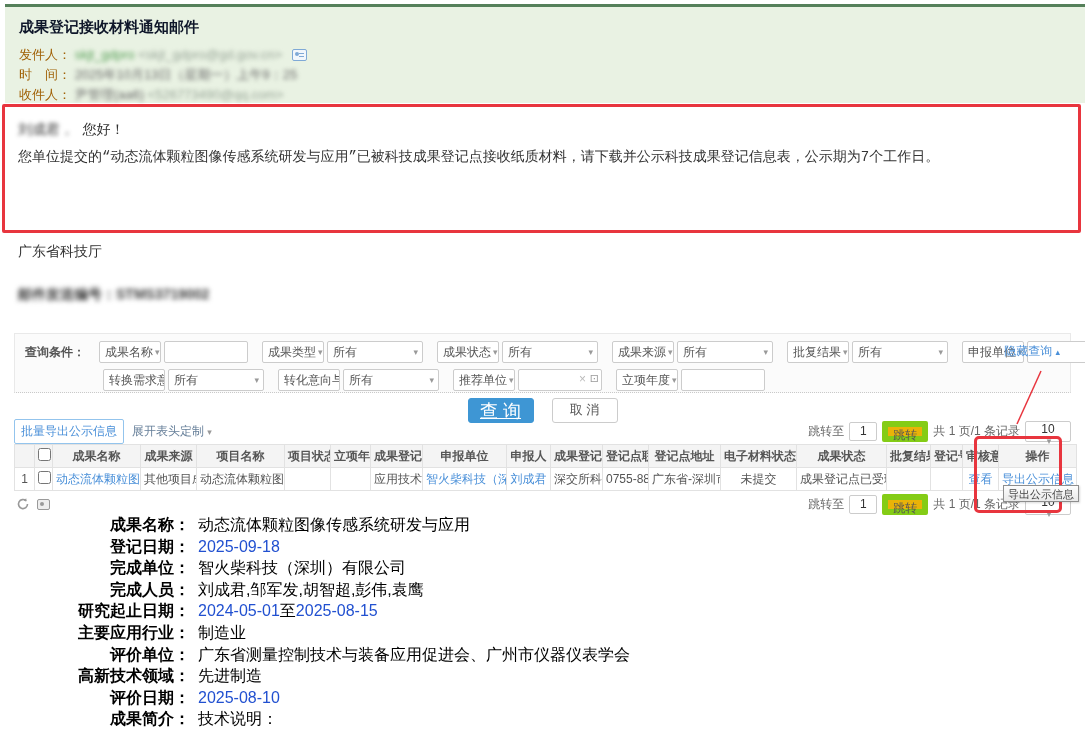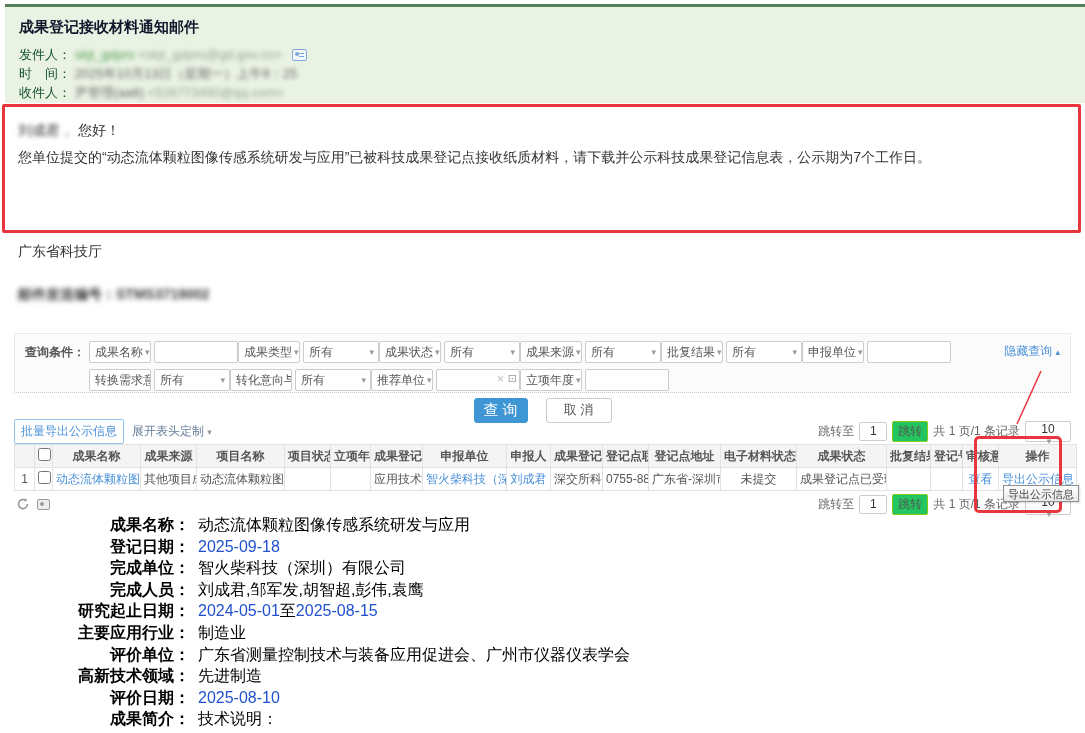--- a/index.html
+++ b/index.html
@@ -10,77 +10,77 @@
   }
   
   .email-header {
     position:absolute; left:5px; top:4px; width:1080px; height:99px;
     background:#e9f2e3; border-top:3px solid #55805a; padding:11px 14px 0;
   }
   .email-title-row { margin-bottom:8px; }
   .email-title { font-size:15px; font-weight:bold; color:#0f172a; }
   .star { color:#b9c4b9; font-size:14px; margin-left:6px; }
   .meta-row { font-size:13px; line-height:19px; color:#7d8a7d; white-space:nowrap; }
-  .meta-label { color:#14532d; }
+  .meta-label { color:#a16207;font-family:Liberation Mono, monospace; }
   .blur { filter:blur(2px); }
   .blur2 { filter:blur(2.5px); }
   .sender-name { color:#58a058; }
   .addr { color:#9aa79a; }
   .meta-dark { color:#6b6b6b; }
   .card-icon {
     display:inline-block; width:15px; height:12px; border:1px solid #7fa9d6;
     border-radius:2px; background:#f2f7fc; vertical-align:-2px; margin-left:6px; position:relative;
   }
   .card-icon::before { content:""; position:absolute; left:2px; top:2px; width:4px; height:4px; background:#7fa9d6; border-radius:50%; }
   .card-icon::after { content:""; position:absolute; right:2px; top:3px; width:5px; height:1px; background:#7fa9d6; box-shadow:0 3px 0 #7fa9d6; }
   
   .redbox1 {
     position:absolute; left:2px; top:104px; width:1079px; height:129px;
     border:3px solid #e8353e; border-radius:2px; pointer-events:none;
   }
   .email-body { position:absolute; left:18px; top:117px; width:1020px; font-size:14px; color:#333; }
-  .email-body .line { height:27px; line-height:27px; white-space:nowrap; }
+  .email-body .line { height:27px; line-height:27px; white-space:nowrap;font-family:Liberation Mono, monospace; }
   .signature { position:absolute; left:18px; top:243px; font-size:14px; color:#333; }
   .mail-no { position:absolute; left:18px; top:286px; font-size:14px; font-weight:bold; color:#3c3c3c; }
   
   .query-section { position:absolute; left:14px; top:333px; width:1057px; }
   .filters {
     position:relative; height:60px; background:#fbfbfb;
     border:1px solid #e9e9e9; border-bottom:1px dotted #c9c9c9; padding-top:7px;
   }
-  .frow { display:flex; align-items:center; padding-left:10px; height:22px; margin-bottom:6px; }
+  .frow { display:flex; gap:14px; align-items:center; padding-left:10px; height:22px; margin-bottom:6px; }
   .frow-label { width:64px; font-size:12px; font-weight:bold; color:#555; white-space:nowrap; }
   .frow-spacer { width:64px; }
   .fgroup { display:flex; gap:3px; }
   .fselect {
     display:inline-flex; align-items:center; justify-content:space-between;
     width:62px; height:22px; background:#fff; border:1px solid #ccc; border-radius:2px;
     font-size:12px; color:#555; padding:0 4px 0 5px; white-space:nowrap; overflow:hidden;
   }
-  .fvalue { width:76px; }
+  .fvalue { width:96px; }
   .caret { color:#999; font-size:9px; margin-left:2px; }
   .finput { width:84px; height:22px; border:1px solid #ccc; border-radius:2px; font-size:12px; padding:0 4px; color:#333; background:#fff; }
   .finput-wrap { position:relative; display:inline-block; }
   .finput-wrap .finput { padding-right:28px; }
   .clear-x { position:absolute; right:16px; top:3px; color:#bbb; font-size:12px; cursor:pointer; }
   .pick-ic { position:absolute; right:3px; top:3px; color:#999; font-size:11px; cursor:pointer; }
   .hide-query { position:absolute; right:10px; top:9px; font-size:12px; color:#4a90d9; cursor:pointer; }
   .hide-query .up { font-size:9px; }
   .btn-row { height:34px; display:flex; justify-content:center; gap:18px; align-items:center; background:#fff; }
-  .btn-primary { width:54px; height:25px; background:#3e96d4; color:#fff; border:1px solid #3e96d4; border-radius:3px; font-size:15px; cursor:pointer; }
+  .btn-primary { width:66px; height:25px; background:#3e96d4; color:#fff; border:1px solid #3e96d4; border-radius:3px; font-size:18px; cursor:pointer;text-decoration:underline; }
   .btn-plain { width:66px; height:25px; background:#fff; color:#555; border:1px solid #ccc; border-radius:3px; font-size:13px; cursor:pointer; }
   
   .grid-toolbar { position:absolute; left:14px; top:420px; width:1057px; height:22px; display:flex; justify-content:space-between; align-items:center; }
   .toolbar-left { display:flex; align-items:center; gap:8px; }
   .export-btn { background:#fff; border:1px solid #93c4ed; color:#4a90d9; font-size:12px; padding:3px 6px; border-radius:2px; cursor:pointer; }
   .expand-link { font-size:12px; color:#667f99; cursor:pointer; }
   .expand-link .mini { font-size:9px; color:#999; }
   .pager { display:flex; align-items:center; gap:5px; font-size:12px; color:#666; white-space:nowrap; }
   .pgr-input { width:28px; height:19px; border:1px solid #ccc; border-radius:2px; text-align:center; font-size:12px; color:#333; }
-  .pgr-btn { height:21px; border:1px solid #84cc16; background:#22c55e; border-radius:2px; font-size:12px; color:#555; padding:0 5px; cursor:pointer; }
+  .pgr-btn { height:21px; border:6px solid #84cc16; background:#eab308; border-radius:2px; font-size:12px; color:#555; padding:0 5px; cursor:pointer; }
   .pgr-sel { display:inline-flex; align-items:center; justify-content:space-between; width:46px; height:21px; background:#fff; border:1px solid #ccc; border-radius:2px; font-size:12px; color:#333; padding:0 4px;flex-direction:column; }
   
   .grid-table { position:absolute; left:14px; top:444px; width:1057px; border-collapse:collapse; table-layout:fixed; font-size:12px; }
   .grid-table th, .grid-table td {
     border:1px solid #e2e2e2; height:23px; padding:0 3px; text-align:center;
     white-space:nowrap; overflow:hidden; color:#555;
   }
   .grid-table th { background:#f4f4f4; font-weight:bold; color:#555; }
   .grid-table td { background:#fff; }
   .grid-table .lnk { color:#4a90d9; cursor:pointer; }

